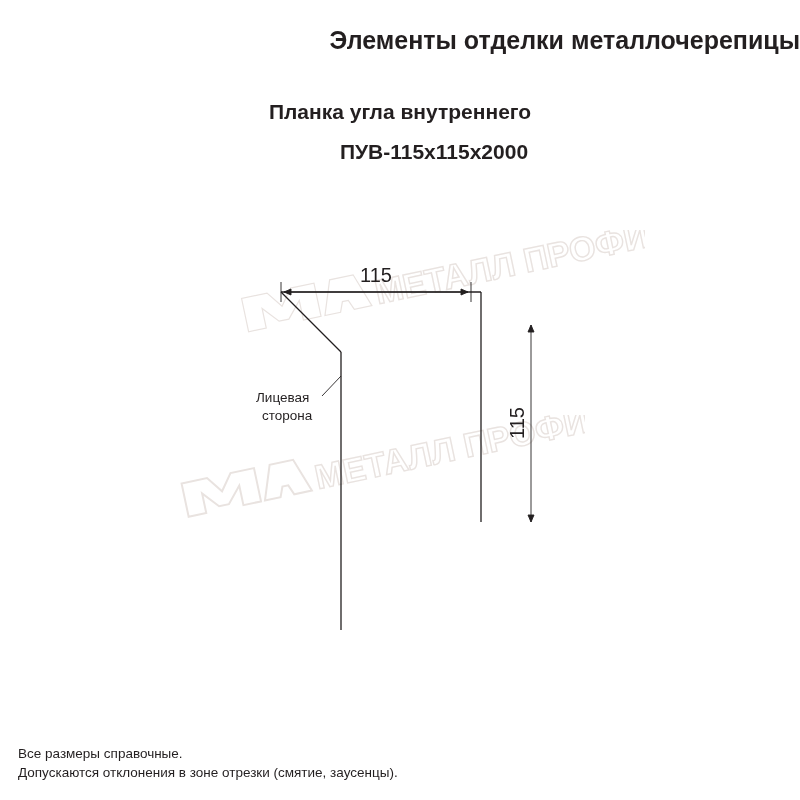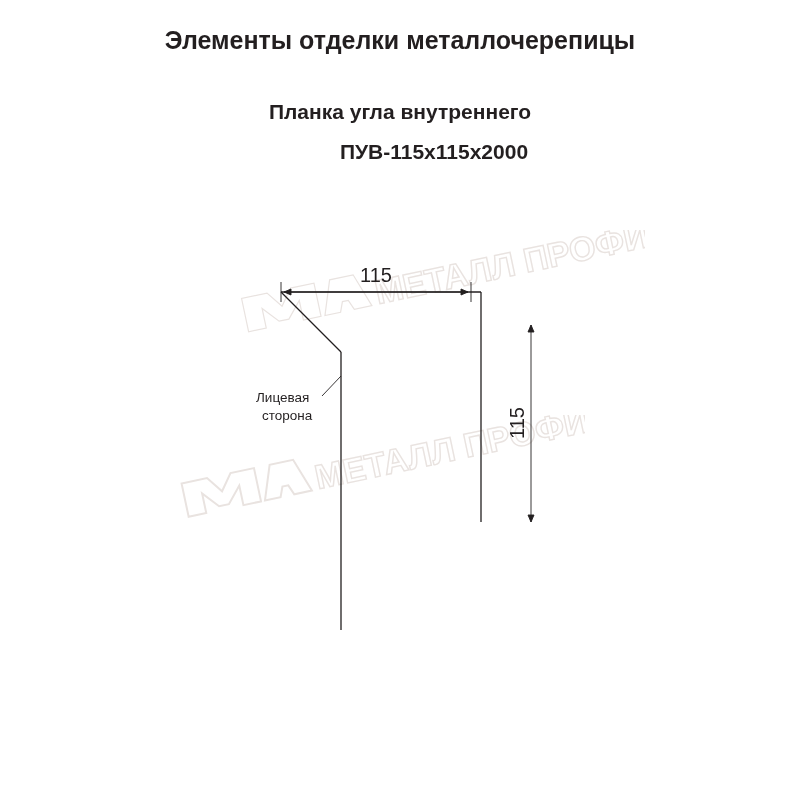--- a/index.html
+++ b/index.html
@@ -14,21 +14,21 @@
     font-family: "Liberation Sans", sans-serif;
     color: #231f20;
     overflow: hidden;
   }
 
   .title {
     position: absolute;
     top: 26px;
     left: 0;
     width: 800px;
-    text-align: center;
+    text-align: right;
     font-size: 25px;
     font-weight: bold;
     letter-spacing: 0px;
   }
 
   .subtitle1 {
     position: absolute;
     top: 100px;
     left: 0;
     width: 800px;
@@ -147,13 +147,15 @@
 
     <g stroke="#231f20" stroke-width="0.9" fill="none">
       <path d="M322 186 L341 166"></path>
     </g>
     <text class="face-label" x="256" y="192">Лицевая</text>
     <text class="face-label" x="262" y="210">сторона</text>
   </svg>
 </div>
 
 <div class="footer">
+  <div>Все размеры справочные.</div>
+  <div>Допускаются отклонения в зоне отрезки (смятие, заусенцы).</div>
 </div>
 
 </body></html>

